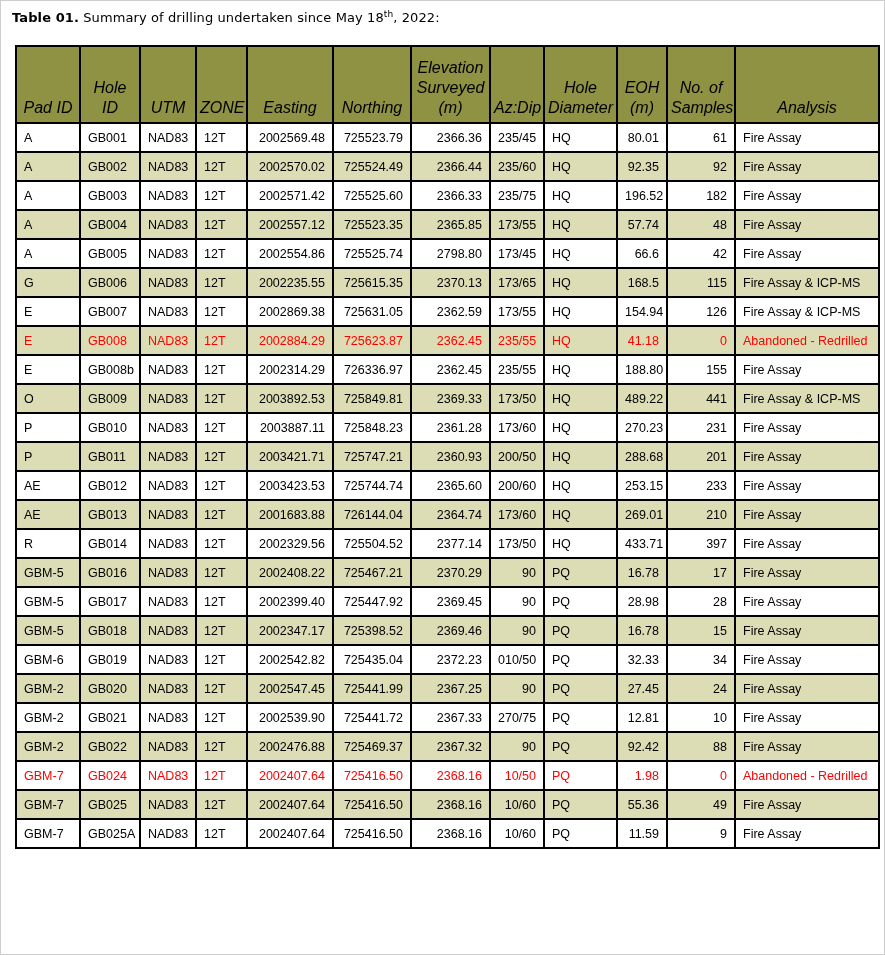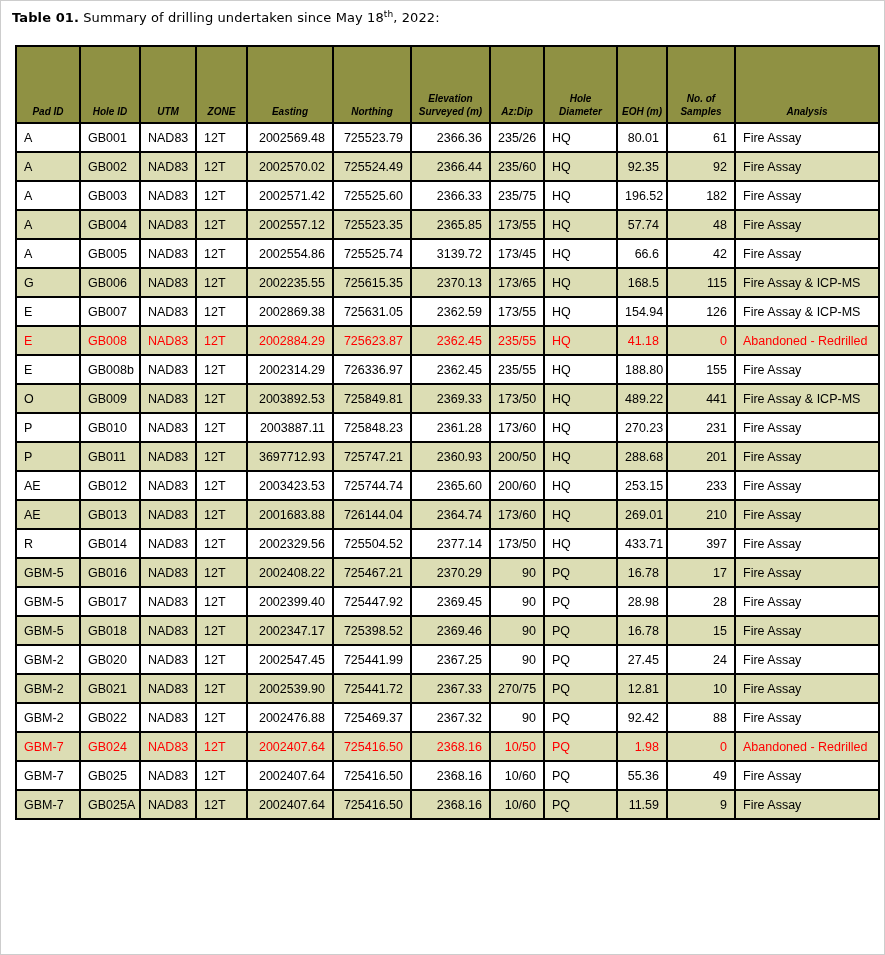--- a/index.html
+++ b/index.html
@@ -23,22 +23,22 @@
   .title .bold{font-weight:bold;}
   .title sup{font-size:9px;line-height:0;}
   table{
     border-collapse:collapse;table-layout:fixed;
     margin:20px 0 0 14px;width:863px;
   }
   th,td{border:2px solid var(--border-color);overflow:hidden;box-sizing:border-box;}
   thead tr{height:77px;}
   th{
     background:var(--header-bg);
-    color:#000000;font-weight:bold;font-style:italic;
-    font-size:10px;line-height:1.25;
+    color:#000000;font-weight:normal;font-style:italic;
+    font-size:16px;line-height:1.25;
     vertical-align:bottom;text-align:center;
     padding:2px 3px 4px 3px;
   }
   tbody tr{height:29px;}
   td{
     font-size:12.5px;color:#000000;
     padding:0 7px;vertical-align:middle;
     white-space:nowrap;text-align:left;
   }
   tbody tr:nth-child(even) td{background:var(--row-alt-bg);}
@@ -99,21 +99,21 @@
     </thead>
     <tbody>
         <tr>
           <td>A</td>
           <td>GB001</td>
           <td>NAD83</td>
           <td>12T</td>
           <td>2002569.48</td>
           <td>725523.79</td>
           <td>2366.36</td>
-          <td>235/26</td>
+          <td>235/45</td>
           <td>HQ</td>
           <td>80.01</td>
           <td>61</td>
           <td>Fire Assay</td>
         </tr>
         <tr>
           <td>A</td>
           <td>GB002</td>
           <td>NAD83</td>
           <td>12T</td>
@@ -154,21 +154,21 @@
           <td>48</td>
           <td>Fire Assay</td>
         </tr>
         <tr>
           <td>A</td>
           <td>GB005</td>
           <td>NAD83</td>
           <td>12T</td>
           <td>2002554.86</td>
           <td>725525.74</td>
-          <td>3139.72</td>
+          <td>2798.80</td>
           <td>173/45</td>
           <td>HQ</td>
           <td>66.6</td>
           <td>42</td>
           <td>Fire Assay</td>
         </tr>
         <tr>
           <td>G</td>
           <td>GB006</td>
           <td>NAD83</td>
@@ -250,21 +250,21 @@
           <td>HQ</td>
           <td>270.23</td>
           <td>231</td>
           <td>Fire Assay</td>
         </tr>
         <tr>
           <td>P</td>
           <td>GB011</td>
           <td>NAD83</td>
           <td>12T</td>
-          <td>3697712.93</td>
+          <td>2003421.71</td>
           <td>725747.21</td>
           <td>2360.93</td>
           <td>200/50</td>
           <td>HQ</td>
           <td>288.68</td>
           <td>201</td>
           <td>Fire Assay</td>
         </tr>
         <tr>
           <td>AE</td>
@@ -341,20 +341,34 @@
           <td>GB018</td>
           <td>NAD83</td>
           <td>12T</td>
           <td>2002347.17</td>
           <td>725398.52</td>
           <td>2369.46</td>
           <td>90</td>
           <td>PQ</td>
           <td>16.78</td>
           <td>15</td>
+          <td>Fire Assay</td>
+        </tr>
+        <tr>
+          <td>GBM-6</td>
+          <td>GB019</td>
+          <td>NAD83</td>
+          <td>12T</td>
+          <td>2002542.82</td>
+          <td>725435.04</td>
+          <td>2372.23</td>
+          <td>010/50</td>
+          <td>PQ</td>
+          <td>32.33</td>
+          <td>34</td>
           <td>Fire Assay</td>
         </tr>
         <tr>
           <td>GBM-2</td>
           <td>GB020</td>
           <td>NAD83</td>
           <td>12T</td>
           <td>2002547.45</td>
           <td>725441.99</td>
           <td>2367.25</td>

